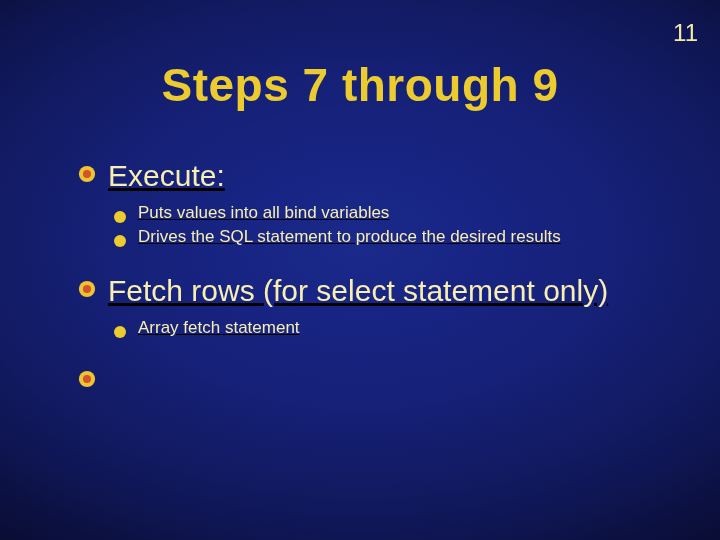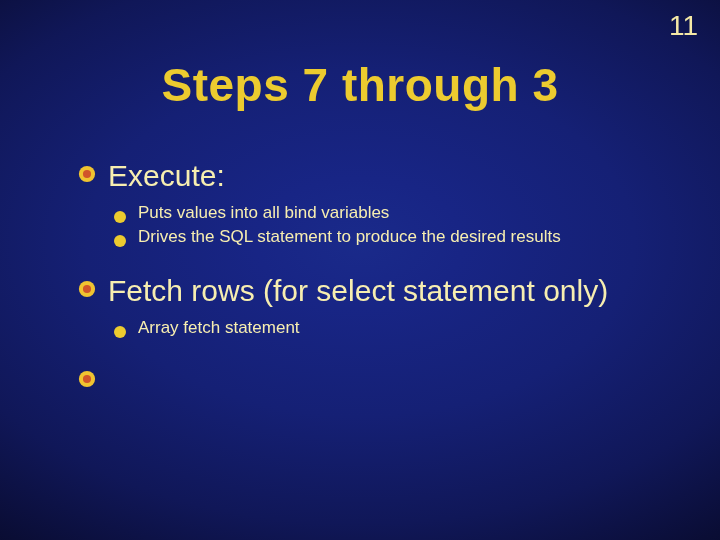--- a/index.html
+++ b/index.html
@@ -19,43 +19,44 @@
       #152075 40%,
       #101758 65%,
       #0a0d35 85%,
       #050720 100%);
     position: relative;
     color: #000;
     box-sizing: border-box;
   }
   .page-number {
     position: absolute;
-    top: 10px;
+    top: 19px;
     right: 22px;
     color: #f5e9a6;
-    font-size: 28px;
+    font-size: 24px;
     font-family: Arial, sans-serif;
   }
   .title {
     position: absolute;
     top: 58px;
     left: 0;
     width: 100%;
     text-align: center;
     color: #eccb2f;
     font-size: 46px;
     font-weight: 900;
     font-family: "Arial Black", Arial, sans-serif;
     letter-spacing: 0.5px;
   }
   .content {
     position: absolute;
     top: 148px;
     left: 78px;
     right: 40px;
+    text-decoration: underline;
   }
   .level1 {
     color: #f7eeb0;
     font-size: 30px;
     margin: 10px 0 8px 0;
     position: relative;
     padding-left: 30px;
     line-height: 1.2;
   }
   .level1 .bullet1 {
@@ -85,21 +86,21 @@
   }
   .gap {
     height: 12px;
   }
 </style>
 </head>
 <body>
 
 <div class="slide">
   <div class="page-number">11</div>
-  <div class="title">Steps 7 through 3</div>
+  <div class="title">Steps 7 through 9</div>
 
   <div class="content">
 
     <div class="level1">
       <svg class="bullet1" viewBox="0 0 20 20">
         <circle cx="10" cy="10" r="9" fill="#f0c330"></circle>
         <circle cx="10" cy="10" r="4.5" fill="#d1542a"></circle>
       </svg>
       <span>Execute:</span>
     </div>

